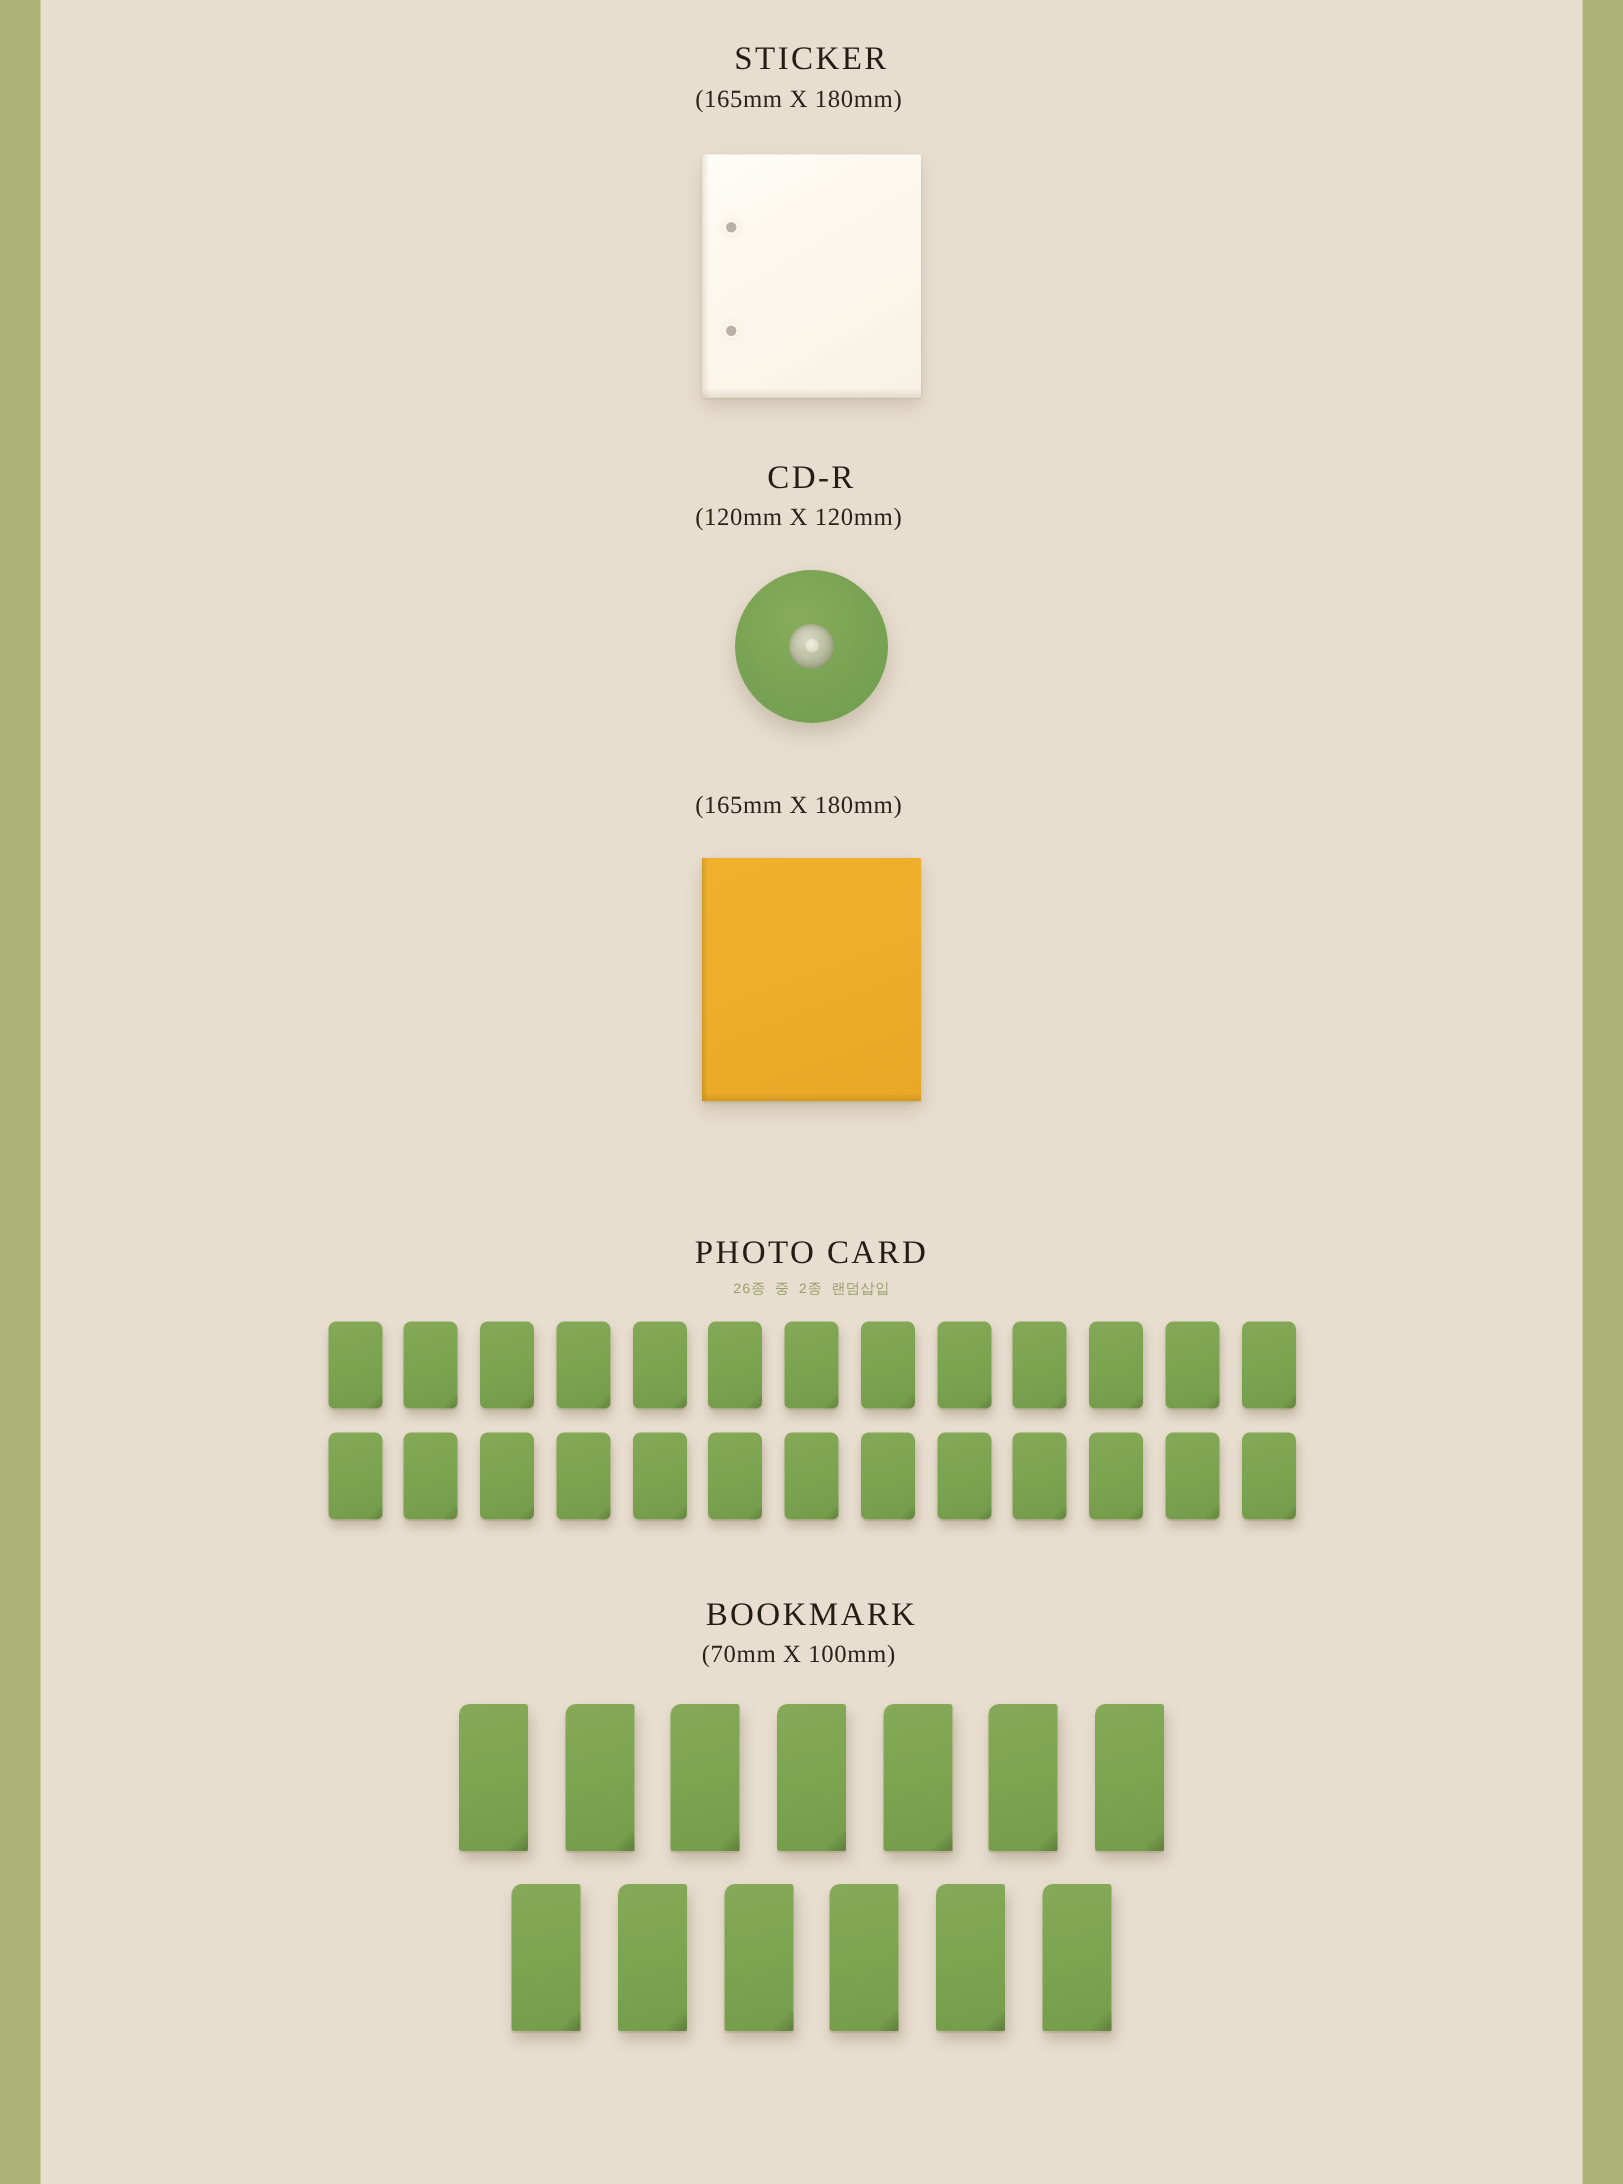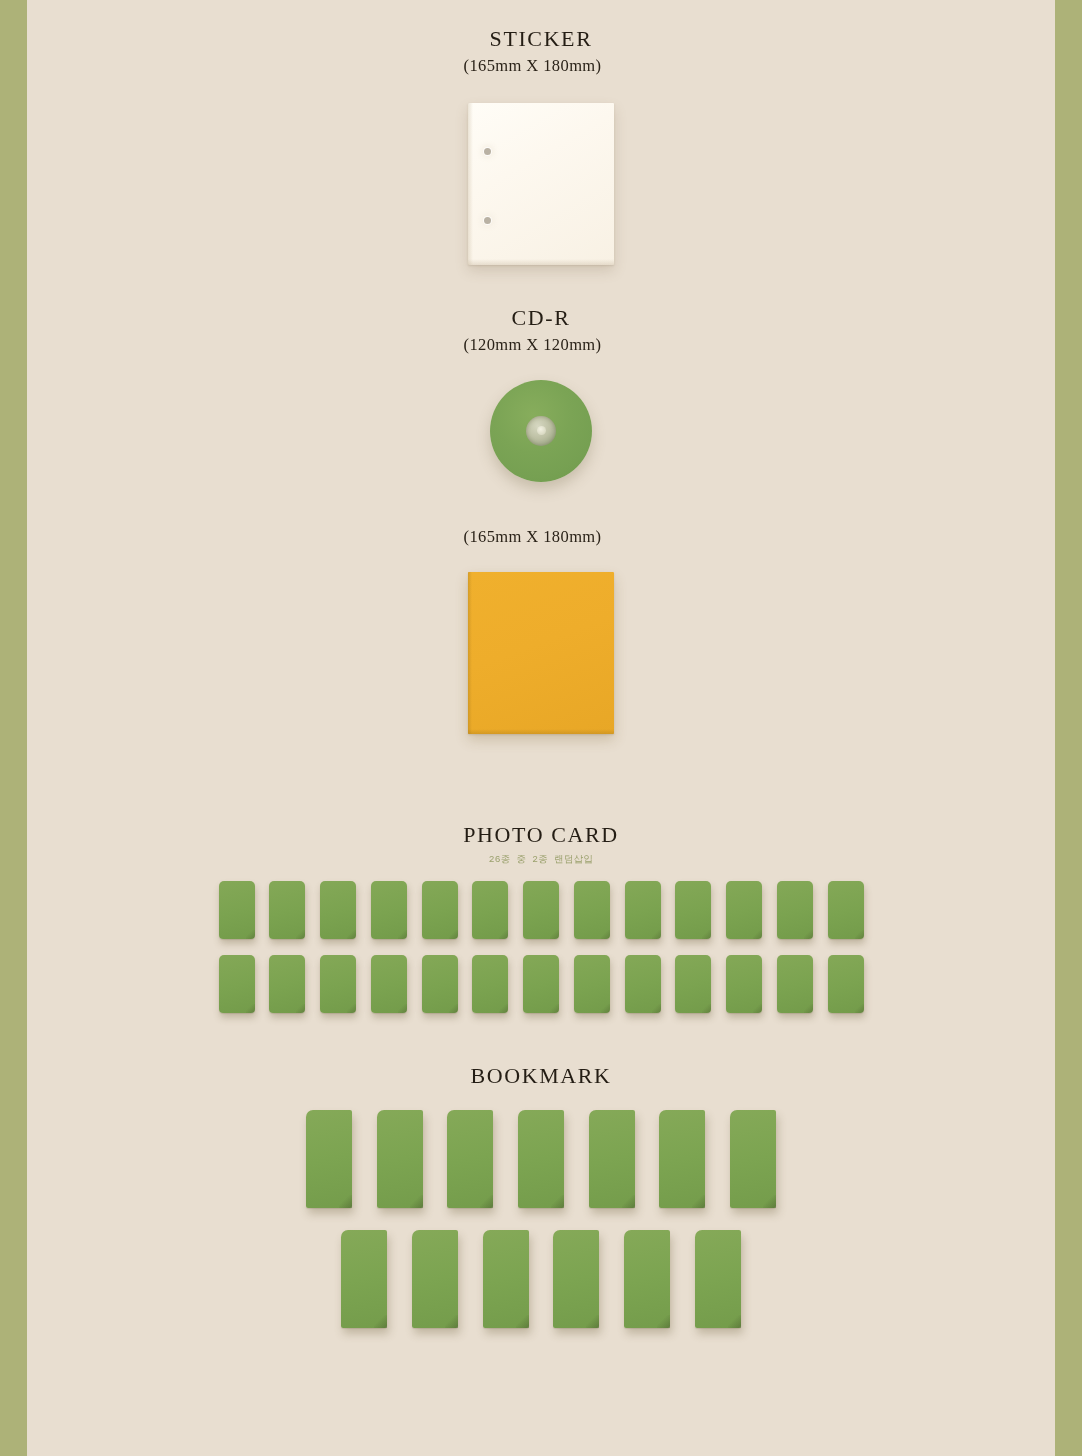--- a/index.html
+++ b/index.html
@@ -312,20 +312,21 @@
             <div class="photo-card"></div>
             <div class="photo-card"></div>
             <div class="photo-card"></div>
             <div class="photo-card"></div>
           </div>
       </div>
     </div>
 
     <div class="section pos" style="top:1063px;">
       <p class="sec-title">BOOKMARK</p>
+      <p class="sec-dims">(70mm X 100mm)</p>
       <div class="bm-area">
         <div class="bm-row row-a">
             <div class="bookmark"></div>
             <div class="bookmark"></div>
             <div class="bookmark"></div>
             <div class="bookmark"></div>
             <div class="bookmark"></div>
             <div class="bookmark"></div>
             <div class="bookmark"></div>
           </div>

